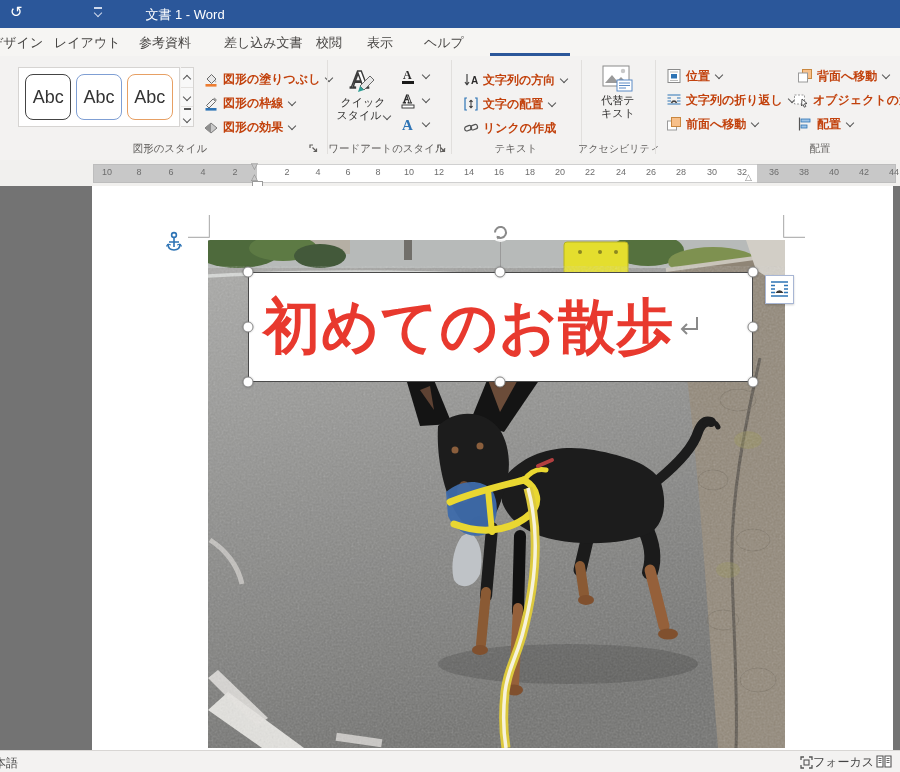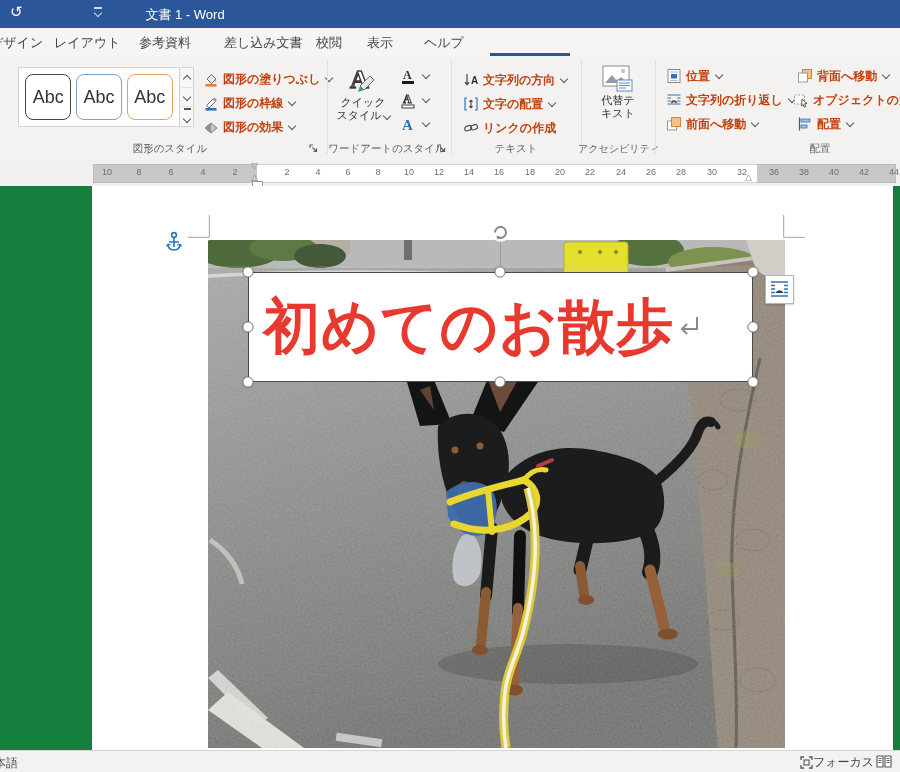--- a/index.html
+++ b/index.html
@@ -39,21 +39,21 @@
   .rbtn .lbl{font-size:12px;color:#c2410c;font-weight:bold;}
   .caret{display:inline-block;width:5px;height:5px;border-right:1.2px solid #555;border-bottom:1.2px solid #555;transform:rotate(45deg);margin:-3px 0 0 2px;}
   .bigbtn{position:absolute;display:flex;flex-direction:column;align-items:center;font-size:11px;color:#323130;text-align:center;line-height:13px;}
   
   .rulerrow{position:absolute;left:0;top:160px;width:900px;height:26px;background:#f1f0ee;}
   .rl-seg{position:absolute;top:4px;height:17px;}
   .rl-num{position:absolute;top:7px;transform:translateX(-50%);font-size:9px;color:#6d6d6d;}
   .marker{position:absolute;font-size:9px;color:#8a8a8a;line-height:8px;}
   .indentbox{position:absolute;left:252px;top:21px;width:9px;height:7px;background:#fff;border:1px solid #9a9a9a;}
   
-  .docarea{position:absolute;left:0;top:186px;width:900px;height:564px;background:#15803d;}
+  .docarea{position:absolute;left:0;top:186px;width:900px;height:564px;background:#737373;}
   .page{position:absolute;left:92px;top:0;width:801px;height:564px;background:#fff;}
   .cornermark{position:absolute;width:22px;height:23px;}
   .photo{position:absolute;left:116px;top:54px;width:577px;height:508px;}
   .wordartbox{position:absolute;left:156px;top:86px;width:505px;height:110px;background:#fff;border:1.5px solid #4a4a4a;box-sizing:border-box;display:flex;align-items:center;}
   .wordart{margin-left:14px;font-size:57px;font-weight:800;color:#e8392e;letter-spacing:1px;white-space:nowrap;transform:scaleY(1.05);}
   .handle{position:absolute;width:9px;height:9px;border-radius:50%;background:#fff;border:1px solid #8a8a8a;box-shadow:0 0 2px rgba(0,0,0,.25);transform:translate(-50%,-50%);}
   .rotline{position:absolute;left:408px;top:54px;width:1px;height:28px;background:#9a9a9a;}
   .layoutopt{position:absolute;left:673px;top:89px;width:27px;height:27px;background:#fff;border:1px solid #a8b6d4;box-shadow:0 1px 2px rgba(0,0,0,.2);display:flex;align-items:center;justify-content:center;}
   
   .statusbar{position:absolute;left:0;top:750px;width:900px;height:22px;background:#f3f2f1;border-top:1px solid #d8d6d4;font-size:12px;color:#444;}

